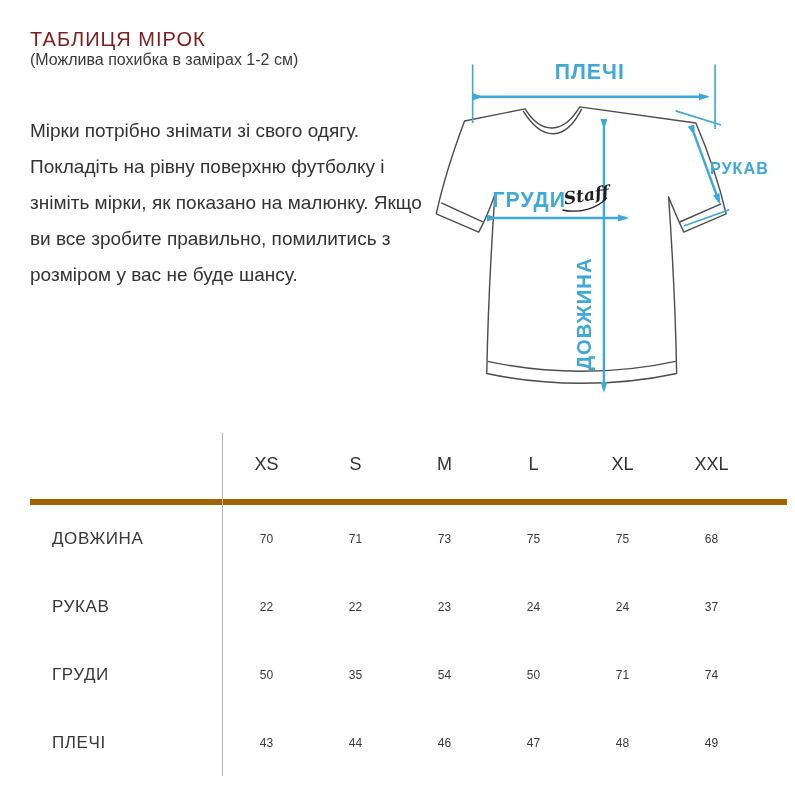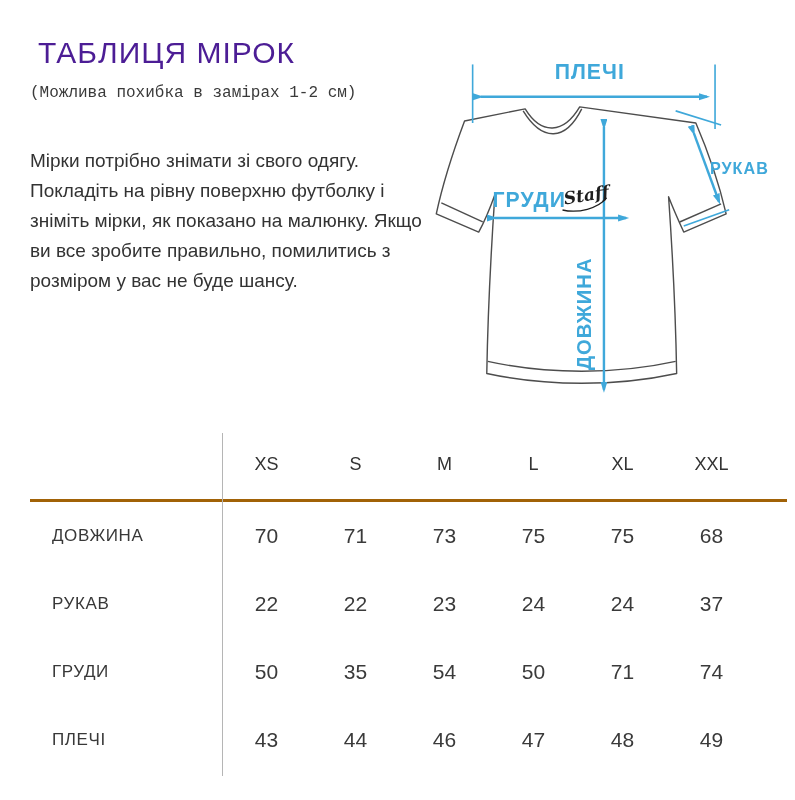--- a/index.html
+++ b/index.html
@@ -7,26 +7,26 @@
     position:relative;
     width:795px;height:800px;
     background:#ffffff;
     font-family:"Liberation Sans", sans-serif;
     color:#383838;
     overflow:hidden;
   }
   
   .intro{position:absolute;left:30px;top:28px;width:400px;}
   .title{
-    font-size:30px;font-weight:400;letter-spacing:1px;
-    color:#4c1d95;margin:8px;
+    font-size:20px;font-weight:400;letter-spacing:1px;
+    color:#7f1d1d;margin:0;
   }
-  .subtitle{font-size:16px;color:#3a3a3a;margin-top:14px;font-family:Liberation Mono, monospace;}
+  .subtitle{font-size:16px;color:#3a3a3a;margin-top:0;}
   .desc{
-    margin:44px 0 0 0;font-size:19px;line-height:30px;color:#333333;
+    margin:44px 0 0 0;font-size:19px;line-height:36px;color:#333333;
     width:398px;
   }
   
   .diagram{position:absolute;left:428px;top:22px;width:364px;height:404px;}
   .blue-label{
     font-family:"Liberation Sans", sans-serif;
     font-weight:bold;letter-spacing:1px;
   }
   .brand-script{
     font-family:"DejaVu Serif", serif;
@@ -36,24 +36,24 @@
   .size-table{position:absolute;left:30px;top:430px;width:757px;}
   .vline{
     position:absolute;left:192px;top:3px;width:1px;height:343px;
     background:#b5b5b5;
   }
   .trow{
     display:grid;
     grid-template-columns:192px repeat(6,89px);
     align-items:center;
   }
-  .thead{height:69px;border-bottom:3px solid #a16207;}
+  .thead{height:69px;border-bottom:6px solid #a16207;}
   .drow{height:68px;}
   .cell{
-    text-align:center;font-size:21px;color:#3a3a3a;
+    text-align:center;font-size:12px;color:#3a3a3a;
   }
   .label-cell{
     text-align:left;padding-left:22px;font-size:17px;
     letter-spacing:0.6px;color:#383838;
   }
   .head-cell{font-size:18px;color:#333333;}
 </style>
 </head>
 <body>
 

